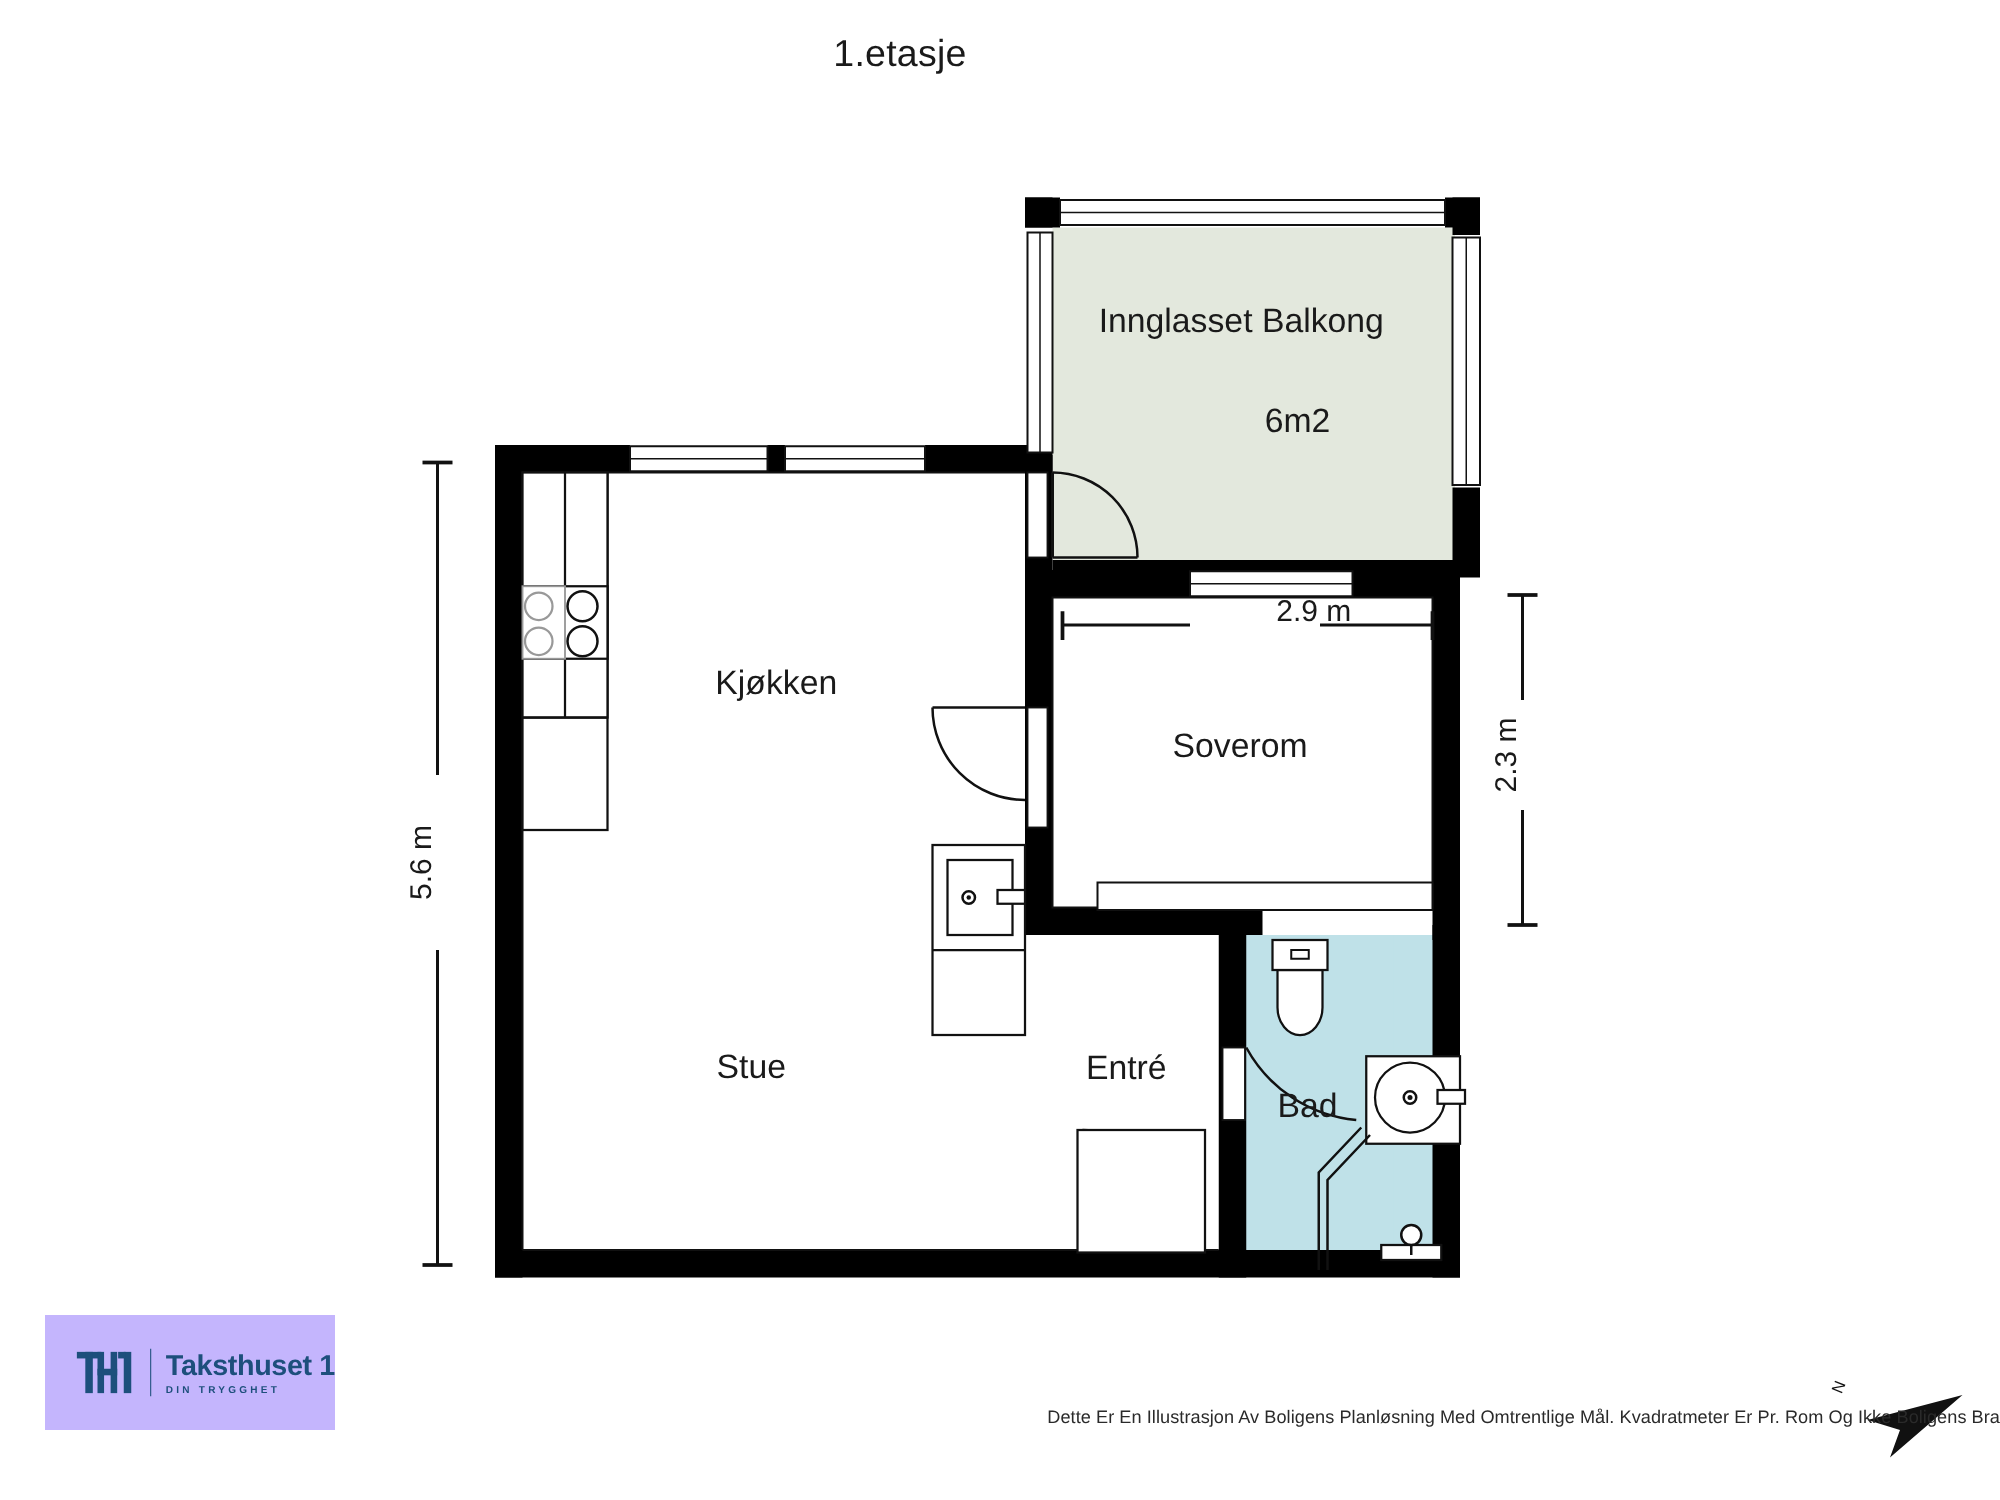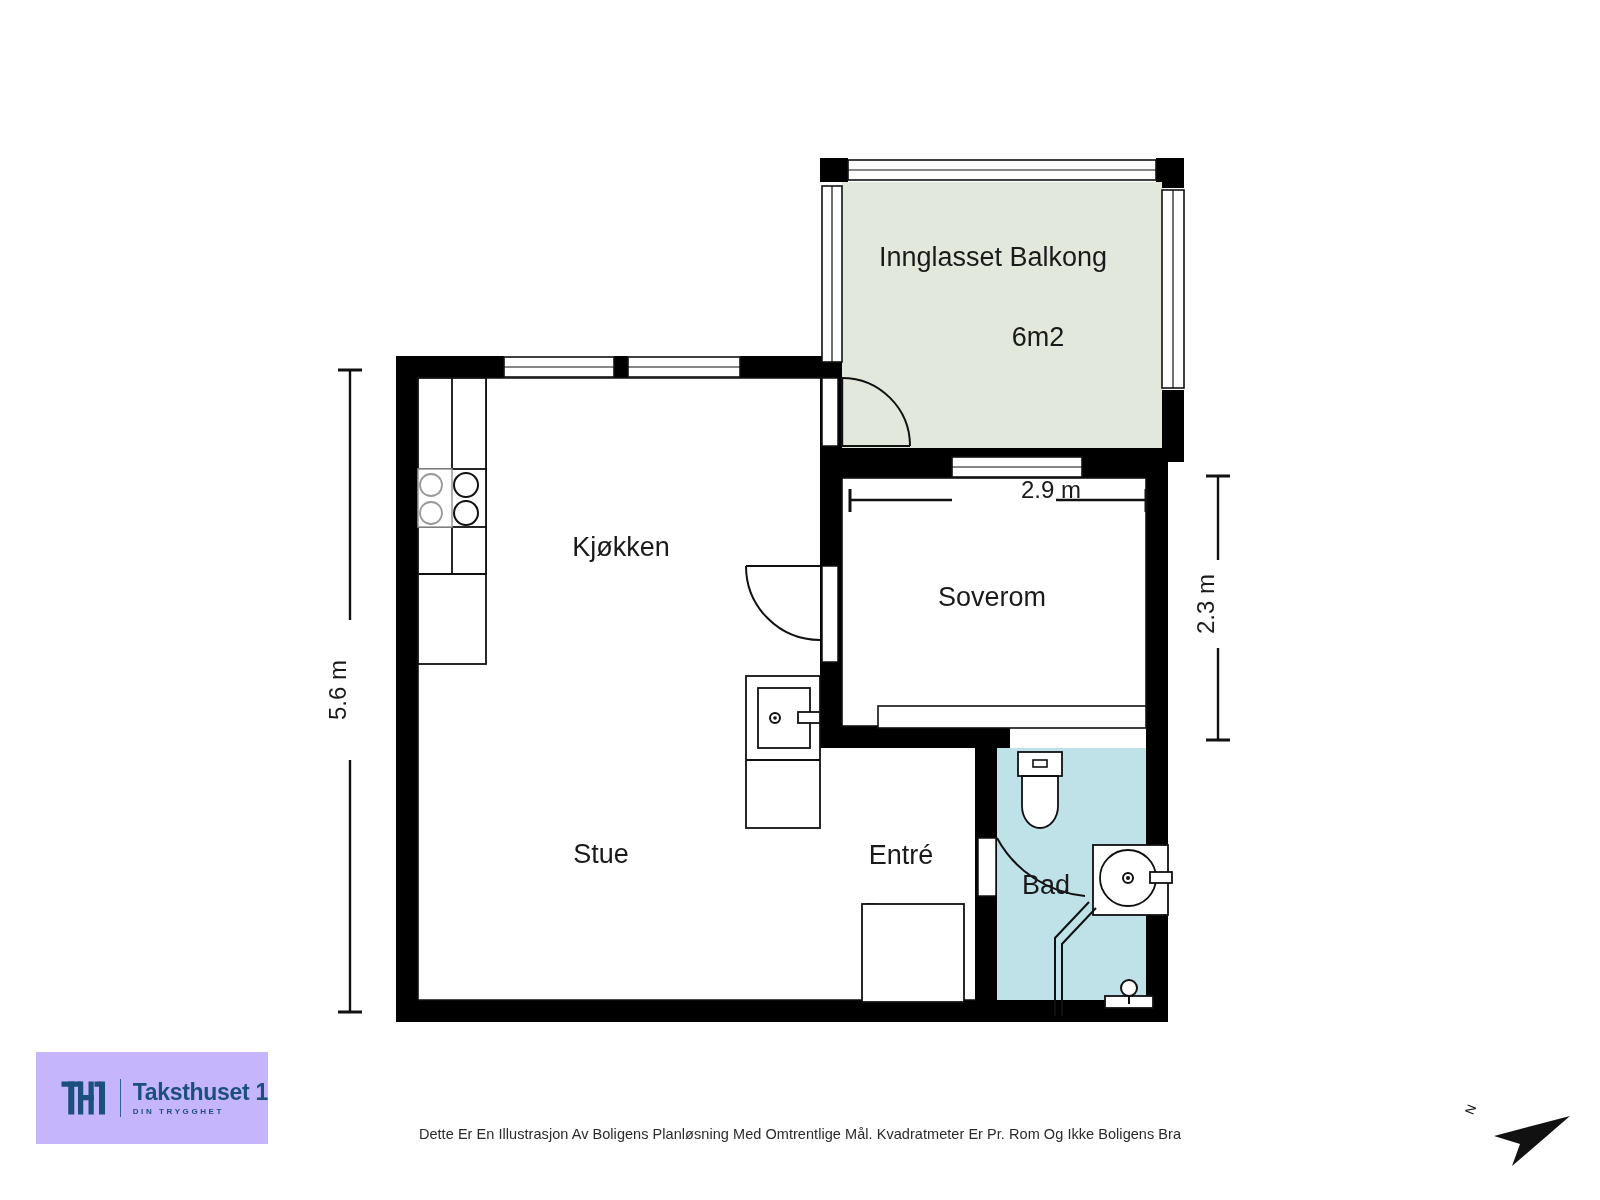--- a/index.html
+++ b/index.html
@@ -116,21 +116,21 @@
     letter-spacing: 2.6px;
     margin-top: 4px;
     white-space: nowrap;
   }
 
   #disclaimer {
     position: absolute;
     top: 1126px;
     left: 0;
     width: 1600px;
-    text-align: center;
+    text-align: right;
     font-size: 14.5px;
     color: #2a2a2a;
     letter-spacing: 0.05px;
   }
 
   #compass {
     position: absolute;
     left: 1462px;
     top: 1098px;
     width: 110px;
@@ -142,20 +142,21 @@
     top: 4px;
     font-size: 13px;
     color: #111;
     transform: rotate(-68deg);
   }
 </style>
 </head>
 <body>
 
 <div id="header">
+  <div class="floor-title">1.etasje</div>
 </div>
 
 <svg id="plan" viewBox="0 0 1600 1200">
 
   <rect x="842" y="182" width="322" height="266" fill="#e3e8dd"></rect>
 
   <rect x="995" y="748" width="165" height="268" fill="#bfe1e8"></rect>
   <rect x="995" y="748" width="120" height="268" fill="#bfe1e8"></rect>
 
   <g fill="#000000">

